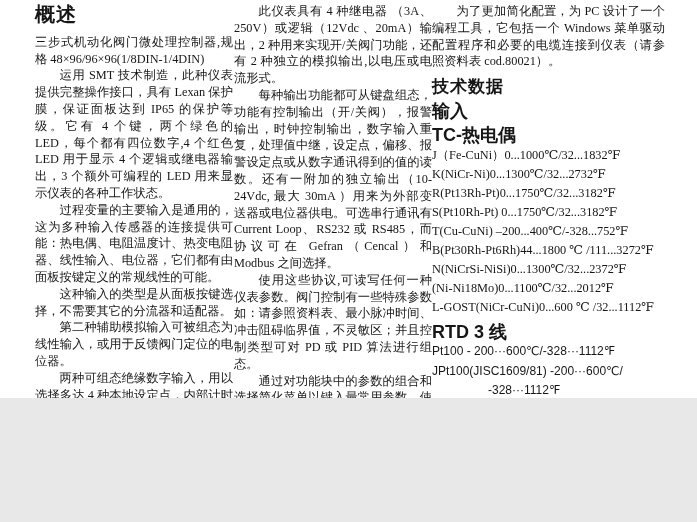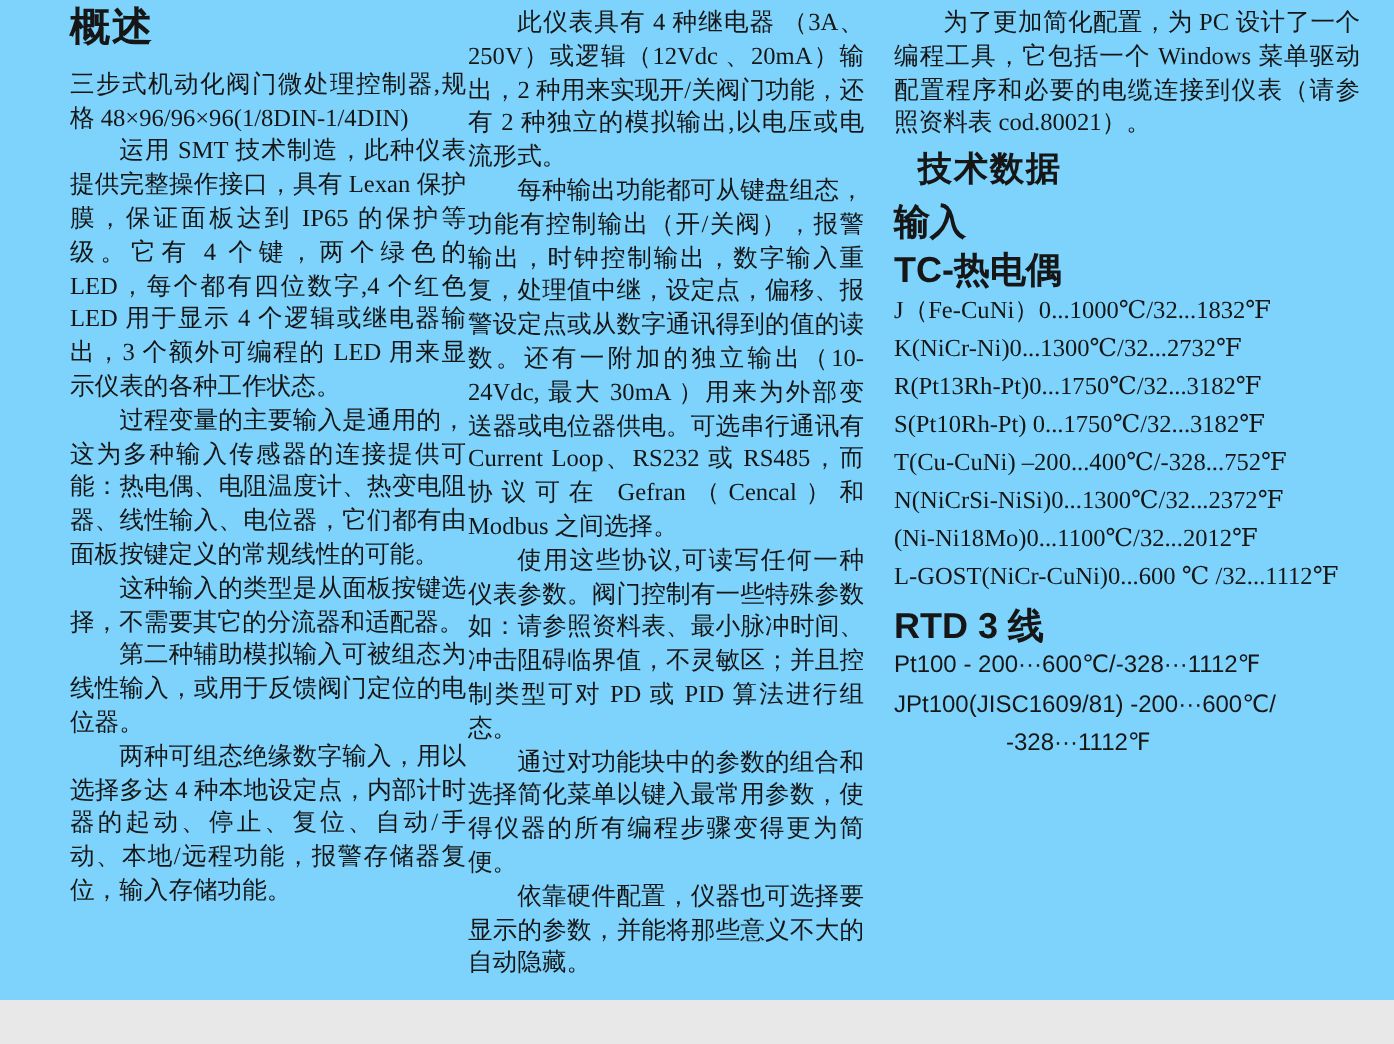--- a/index.html
+++ b/index.html
@@ -1,33 +1,33 @@
 <!DOCTYPE html>
 <html><head>
 <meta charset="utf-8">
 <style>
   html,body{margin:0;padding:0;background:#e8e8e8;}
   .page{
-    position:relative;width:697px;height:500px;background:#7dd3fc;
+    position:relative;width:697px;height:398px;background:#ffffff;
     overflow:hidden;color:#161616;
     font-family:"Liberation Serif","DejaVu Serif",serif;
   }
   .col{position:absolute;top:0;text-align:justify;font-size:12.3px;line-height:16.8px;}
   .col-1{left:35px;width:198px;}
   .col-2{left:234px;width:198px;padding-top:3px;}
-  .col-3{left:447px;width:233px;padding-top:3px;}
+  .col-3{left:432px;width:233px;padding-top:3px;}
   .col p{margin:0;}
   p.ind{text-indent:2em;}
   h1.main-heading{
     font-family:"Liberation Sans","DejaVu Sans",sans-serif;
     font-size:20px;font-weight:bold;margin:6px 0 11px 0;letter-spacing:1px;
   }
   h2.section-heading{
-    font-family:Liberation Mono, monospace;
-    font-size:17px;font-weight:bold;margin:9px 0 5px 12px;letter-spacing:1px;
+    font-family:Liberation Serif, serif;
+    font-size:17px;font-weight:bold;margin:9px 0 5px 0;letter-spacing:1px;
   }
   h3.sub-heading{
     font-family:"Liberation Sans","DejaVu Sans",sans-serif;
     font-size:18px;font-weight:bold;margin:7px 0 2px 0;
   }
   .spec-lines p{margin:0;line-height:19.5px;text-align:left;}
   .tc-lines p{margin:0;line-height:19px;text-align:left;}
   .rtd-lines p{
     margin:0;line-height:19.5px;text-align:left;
     font-family:"Liberation Sans","DejaVu Sans",sans-serif;font-size:12px;
@@ -64,20 +64,21 @@
 
     <h3 class="sub-heading">输入</h3>
 
     <h3 class="sub-heading">TC-热电偶</h3>
     <div class="tc-lines">
       <p>J（Fe-CuNi）0...1000℃/32...1832℉</p>
       <p>K(NiCr-Ni)0...1300℃/32...2732℉</p>
       <p>R(Pt13Rh-Pt)0...1750℃/32...3182℉</p>
       <p>S(Pt10Rh-Pt) 0...1750℃/32...3182℉</p>
       <p>T(Cu-CuNi) –200...400℃/-328...752℉</p>
+      <p>B(Pt30Rh-Pt6Rh)44...1800 ℃ /111...3272℉</p>
       <p>N(NiCrSi-NiSi)0...1300℃/32...2372℉</p>
       <p>(Ni-Ni18Mo)0...1100℃/32...2012℉</p>
       <p>L-GOST(NiCr-CuNi)0...600 ℃ /32...1112℉</p>
     </div>
 
     <h3 class="sub-heading">RTD 3 线</h3>
     <div class="rtd-lines">
       <p>Pt100  - 200···600℃/-328···1112℉</p>
       <p>JPt100(JISC1609/81) -200···600℃/</p>
       <p class="cont">-328···1112℉</p>

